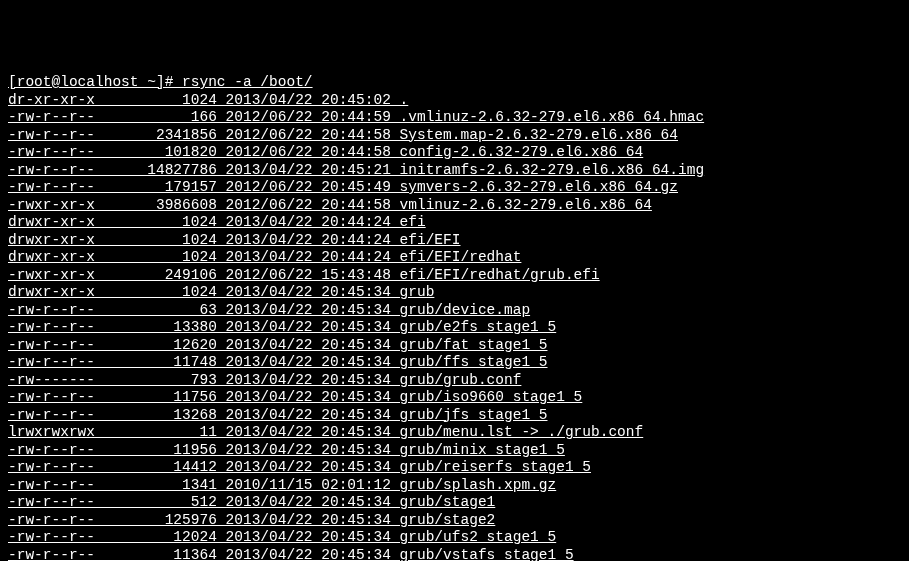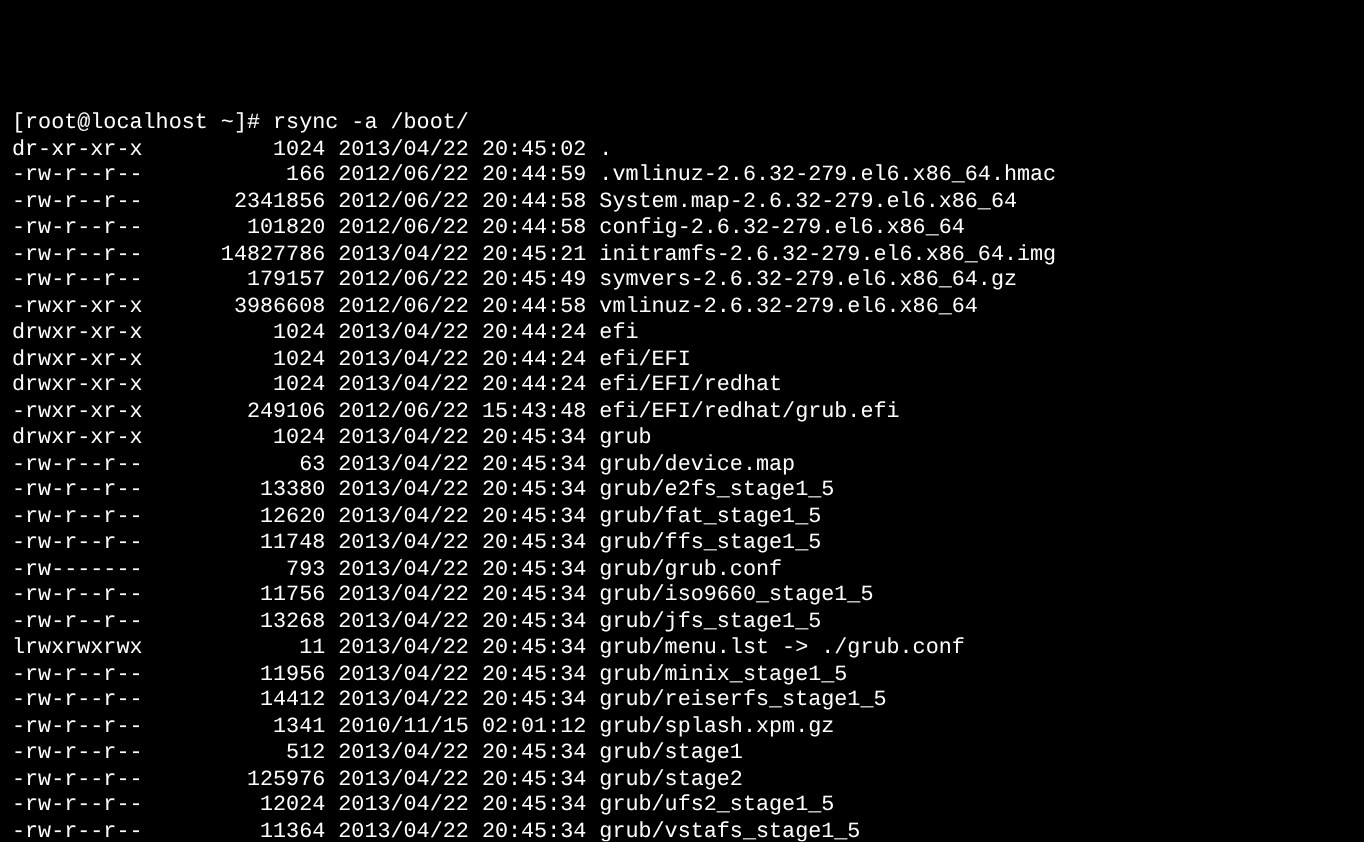--- a/index.html
+++ b/index.html
@@ -9,21 +9,21 @@
     color: #fff;
     font-family: "Courier New", monospace;
     font-size: 14.5px;
     line-height: 17.5px;
     width: 909px;
     height: 561px;
     box-sizing: border-box;
     white-space: pre;
     overflow: hidden;
   }
-  .line { display: block; }
+  .line { display: block; text-decoration: underline; }
 </style>
 </head>
 <body>
 
 
 
 <div id="terminal"><span class="line">[root@localhost ~]# rsync -a /boot/</span><span class="line">dr-xr-xr-x          1024 2013/04/22 20:45:02 .</span><span class="line">-rw-r--r--           166 2012/06/22 20:44:59 .vmlinuz-2.6.32-279.el6.x86_64.hmac</span><span class="line">-rw-r--r--       2341856 2012/06/22 20:44:58 System.map-2.6.32-279.el6.x86_64</span><span class="line">-rw-r--r--        101820 2012/06/22 20:44:58 config-2.6.32-279.el6.x86_64</span><span class="line">-rw-r--r--      14827786 2013/04/22 20:45:21 initramfs-2.6.32-279.el6.x86_64.img</span><span class="line">-rw-r--r--        179157 2012/06/22 20:45:49 symvers-2.6.32-279.el6.x86_64.gz</span><span class="line">-rwxr-xr-x       3986608 2012/06/22 20:44:58 vmlinuz-2.6.32-279.el6.x86_64</span><span class="line">drwxr-xr-x          1024 2013/04/22 20:44:24 efi</span><span class="line">drwxr-xr-x          1024 2013/04/22 20:44:24 efi/EFI</span><span class="line">drwxr-xr-x          1024 2013/04/22 20:44:24 efi/EFI/redhat</span><span class="line">-rwxr-xr-x        249106 2012/06/22 15:43:48 efi/EFI/redhat/grub.efi</span><span class="line">drwxr-xr-x          1024 2013/04/22 20:45:34 grub</span><span class="line">-rw-r--r--            63 2013/04/22 20:45:34 grub/device.map</span><span class="line">-rw-r--r--         13380 2013/04/22 20:45:34 grub/e2fs_stage1_5</span><span class="line">-rw-r--r--         12620 2013/04/22 20:45:34 grub/fat_stage1_5</span><span class="line">-rw-r--r--         11748 2013/04/22 20:45:34 grub/ffs_stage1_5</span><span class="line">-rw-------           793 2013/04/22 20:45:34 grub/grub.conf</span><span class="line">-rw-r--r--         11756 2013/04/22 20:45:34 grub/iso9660_stage1_5</span><span class="line">-rw-r--r--         13268 2013/04/22 20:45:34 grub/jfs_stage1_5</span><span class="line">lrwxrwxrwx            11 2013/04/22 20:45:34 grub/menu.lst -&gt; ./grub.conf</span><span class="line">-rw-r--r--         11956 2013/04/22 20:45:34 grub/minix_stage1_5</span><span class="line">-rw-r--r--         14412 2013/04/22 20:45:34 grub/reiserfs_stage1_5</span><span class="line">-rw-r--r--          1341 2010/11/15 02:01:12 grub/splash.xpm.gz</span><span class="line">-rw-r--r--           512 2013/04/22 20:45:34 grub/stage1</span><span class="line">-rw-r--r--        125976 2013/04/22 20:45:34 grub/stage2</span><span class="line">-rw-r--r--         12024 2013/04/22 20:45:34 grub/ufs2_stage1_5</span><span class="line">-rw-r--r--         11364 2013/04/22 20:45:34 grub/vstafs_stage1_5</span></div>
 
 
 

